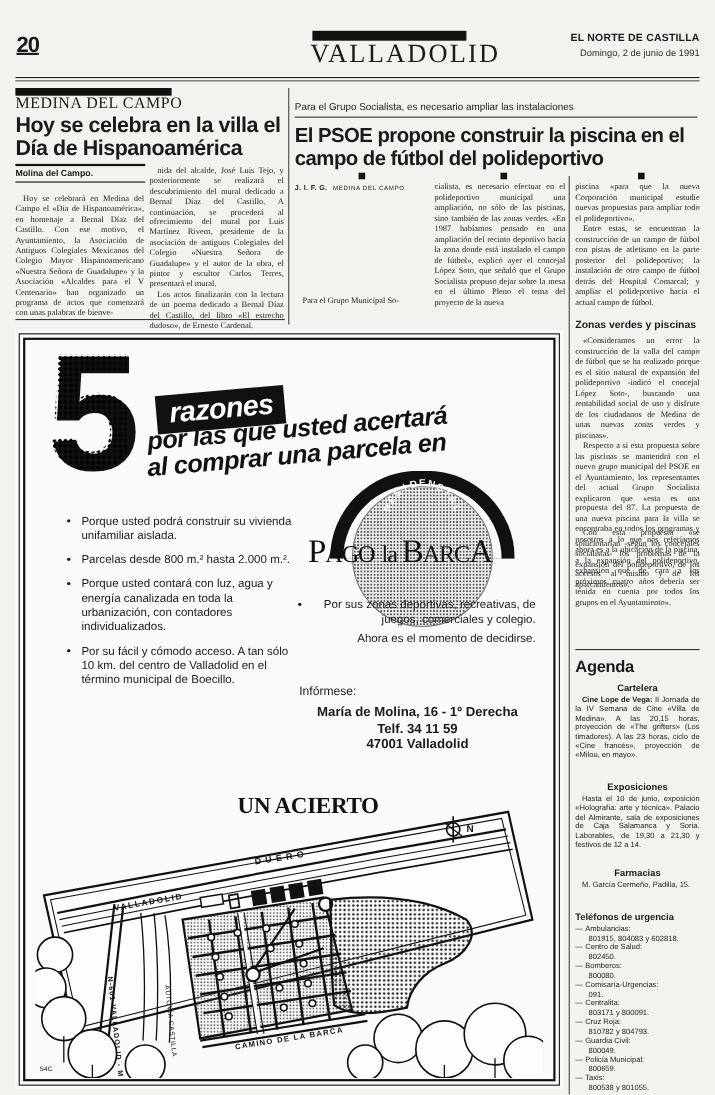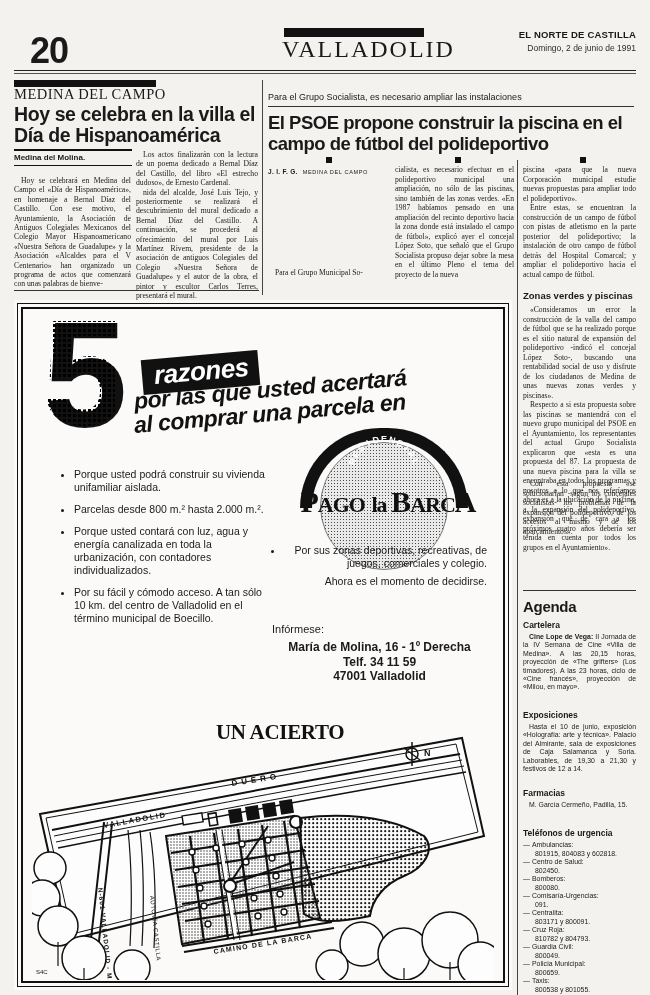--- a/index.html
+++ b/index.html
@@ -14,23 +14,23 @@
   .page{
     position:absolute;inset:0;
     background:#f4f2ef;
     padding:0;
   }
   
   .masthead{
     position:absolute;left:14px;top:28px;width:622px;height:40px;
   }
   .folio{
-    position:absolute;left:16px;top:2px;
-    font-family:"Liberation Sans",sans-serif;
-    font-weight:bold;font-size:36px;letter-spacing:-1px;
+    position:absolute;left:1px;top:2px;
+    font-family:"Liberation Sans",sans-serif;
+    font-weight:bold;font-size:20px;letter-spacing:-1px;text-decoration:underline;
   }
   .section-blackbar{
     position:absolute;left:270px;top:0px;width:140px;height:9px;background:#111;
   }
   .section-title{
     position:absolute;left:268px;top:8px;
     font-family:"Liberation Serif",serif;
     font-size:24px;letter-spacing:2px;
   }
   .paper-name{
@@ -140,21 +140,21 @@
   .agenda-title{
     position:absolute;left:523px;top:598px;
     font-family:"Liberation Sans",sans-serif;font-weight:bold;font-size:15px;
     letter-spacing:-.3px;
   }
   .ag-sec{
     position:absolute;left:523px;width:113px;
     font-family:"Liberation Sans",sans-serif;
   }
   .ag-h{
-    font-weight:bold;font-size:8.5px;margin:0 0 3px 0;
+    font-weight:bold;font-size:8.5px;text-align:center;margin:0 0 3px 0;
   }
   .ag-b{
     font-size:6.9px;line-height:8.4px;text-align:justify;margin:0;
     text-indent:6px;
   }
   .ag-b b{font-weight:bold;}
   .tel-list{
     font-size:6.9px;line-height:8.5px;margin:0;padding:0;list-style:none;
   }
   .tel-list li{margin:0 0 0 0;padding-left:9px;position:relative;}
@@ -239,22 +239,22 @@
   .logo-resid{
     position:absolute;left:14px;top:2px;width:168px;height:80px;
   }
   .logo-resid span{
     position:absolute;
     color:#fff;font-family:"Liberation Sans",sans-serif;
     font-weight:bold;font-size:9px;
     transform-origin:center 38px;
   }
   .logo-name{
-    position:absolute;left:-6px;top:58px;width:216px;text-align:center;
-    font-family:"Liberation Serif",serif;font-weight:bold;
+    position:absolute;left:-6px;top:58px;width:216px;text-align:left;
+    font-family:"Liberation Serif",serif;font-weight:normal;
     font-size:30px;letter-spacing:-1px;color:#111;
     line-height:32px;
   }
   .logo-name .sm{font-size:22px;}
 
   
   .bullets{
     position:absolute;left:48px;top:168px;width:205px;
     font-family:"Liberation Sans",sans-serif;
     font-size:10.5px;line-height:13px;
@@ -305,29 +305,29 @@
     <div class="paper-name">EL NORTE DE CASTILLA</div>
     <div class="paper-date">Domingo, 2 de junio de 1991</div>
   </div>
   <div class="rule-main"></div>
   <div class="rule-thin"></div>
 
   <div class="kicker-bar"></div>
   <div class="kicker">MEDINA DEL CAMPO</div>
   <div class="head-left">Hoy se celebra en la villa el Día de Hispanoamérica</div>
   <div class="left-rule"></div>
-  <div class="left-place">Medina del Molina.</div>
+  <div class="left-place">Molina del Campo.</div>
   <div class="left-rule2"></div>
 
   <div class="lcol lcol1">
     <p>Hoy se celebrará en Medina del Campo el «Día de Hispanoamérica», en homenaje a Bernal Díaz del Castillo. Con ese motivo, el Ayuntamiento, la Asociación de Antiguos Colegiales Mexicanos del Colegio Mayor Hispanoamericano «Nuestra Señora de Guadalupe» y la Asociación «Alcaldes para el V Centenario» han organizado un programa de actos que comenzará con unas palabras de bienve-</p>
   </div>
   <div class="lcol lcol2">
+    <p>nida del alcalde, José Luis Tejo, y posteriormente se realizará el descubrimiento del mural dedicado a Bernal Díaz del Castillo. A continuación, se procederá al ofrecimiento del mural por Luis Martínez Rivem, presidente de la asociación de antiguos Colegiales del Colegio «Nuestra Señora de Guadalupe» y el autor de la obra, el pintor y escultor Carlos Terres, presentará el mural.</p>
     <p>Los actos finalizarán con la lectura de un poema dedicado a Bernal Díaz del Castillo, del libro «El estrecho dudoso», de Ernesto Cardenal.</p>
-    <p>nida del alcalde, José Luis Tejo, y posteriormente se realizará el descubrimiento del mural dedicado a Bernal Díaz del Castillo. A continuación, se procederá al ofrecimiento del mural por Luis Martínez Rivem, presidente de la asociación de antiguos Colegiales del Colegio «Nuestra Señora de Guadalupe» y el autor de la obra, el pintor y escultor Carlos Terres, presentará el mural.</p>
   </div>
   <div class="left-bottom-rule"></div>
   <div class="vdiv"></div>
 
   <div class="ante">Para el Grupo Socialista, es necesario ampliar las instalaciones</div>
   <div class="ante-rule"></div>
   <div class="head-main">El PSOE propone construir la piscina en el campo de fútbol del polideportivo</div>
 
   <div class="sq"></div>
   <div class="sq2"></div>

